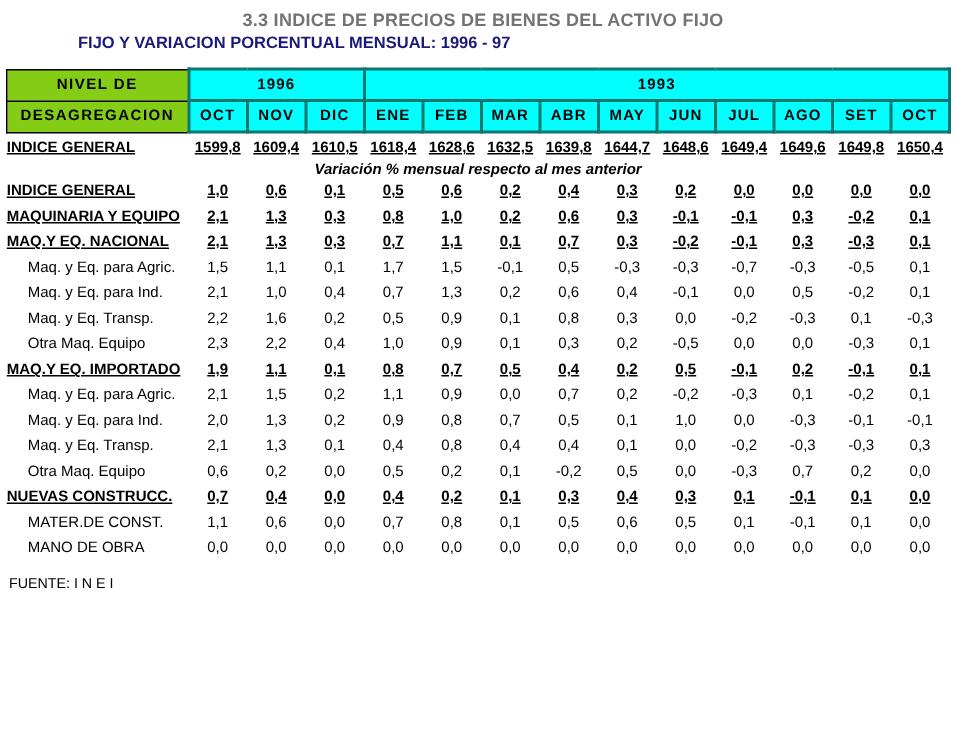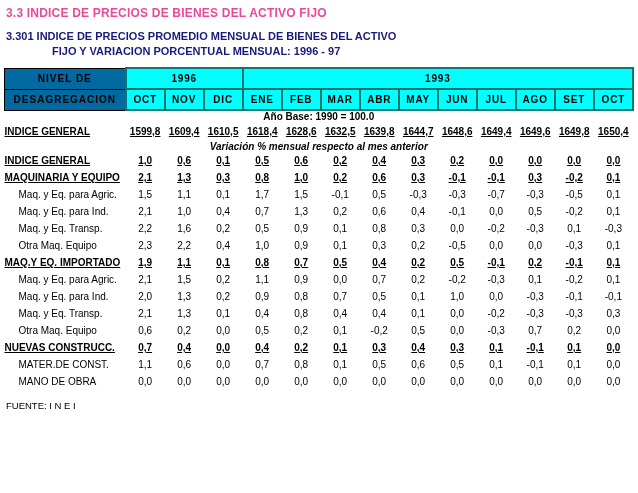--- a/index.html
+++ b/index.html
@@ -17,23 +17,24 @@
   }
   .page {
     position: relative;
     width: 638px;
     height: 493px;
     padding: 0;
   }
   .title1 {
     font-size: 12px;
     font-weight: bold;
-    color: #ec4899;
+    color: #737373;
     letter-spacing: 0.2px;
     margin: 6px 0 0 6px;
+    text-align: center;
   }
   .title2 {
     font-size: 11px;
     font-weight: bold;
     color: #1a1a7a;
     margin: 10px 0 0 6px;
   }
   .title3 {
     font-size: 11px;
     font-weight: bold;
@@ -58,21 +59,21 @@
     background: #00ffff;
     border: 2px solid #0f766e;
     text-align: center;
     font-weight: bold;
     font-size: 9.5px;
     letter-spacing: 0.8px;
     height: 19px;
     color: #000;
   }
   .hdr-label {
-    background: #0369a1;
+    background: #84cc16;
     border: 1px solid #000000;
     text-align: center;
     font-weight: bold;
     font-size: 9.5px;
     letter-spacing: 1px;
     height: 19px;
   }
 
   .anobase {
     text-align: center;
@@ -120,21 +121,20 @@
     font-size: 9.5px;
     margin: 10px 0 0 6px;
   }
 </style>
 </head>
 <body>
 
 <div class="page">
 
   <div class="title1">3.3  INDICE DE PRECIOS  DE BIENES DEL ACTIVO FIJO</div>
-  <div class="title2">3.301  INDICE DE PRECIOS  PROMEDIO MENSUAL DE BIENES DEL ACTIVO</div>
   <div class="title3">FIJO  Y  VARIACION  PORCENTUAL MENSUAL:  1996 - 97</div>
 
   <table class="main">
     <colgroup>
       <col style="width:118px">
       <col style="width:38px">
         <col style="width:38px">
         <col style="width:38px">
       <col style="width:38px">
         <col style="width:38px">
@@ -164,23 +164,20 @@
       <td class="hdr-cell">MAR</td>
       <td class="hdr-cell">ABR</td>
       <td class="hdr-cell">MAY</td>
       <td class="hdr-cell">JUN</td>
       <td class="hdr-cell">JUL</td>
       <td class="hdr-cell">AGO</td>
       <td class="hdr-cell">SET</td>
       <td class="hdr-cell">OCT</td>
     </tr>
 
-    <tr>
-      <td colspan="14" class="anobase">Año Base:  1990 = 100.0</td>
-    </tr>
 
     <tr class="genrow">
       <td class="rowlabel u">INDICE GENERAL</td>
       <td class="num u">1599,8</td>
       <td class="num u">1609,4</td>
       <td class="num u">1610,5</td>
       <td class="num u">1618,4</td>
       <td class="num u">1628,6</td>
       <td class="num u">1632,5</td>
       <td class="num u">1639,8</td>
@@ -223,20 +220,36 @@
       <td class="num u">0,2</td>
       <td class="num u">0,6</td>
       <td class="num u">0,3</td>
       <td class="num u">-0,1</td>
       <td class="num u">-0,1</td>
       <td class="num u">0,3</td>
       <td class="num u">-0,2</td>
       <td class="num u">0,1</td>
     </tr>
 
+    <tr class="datarow">
+      <td class="rowlabel u">MAQ.Y EQ. NACIONAL</td>
+      <td class="num u">2,1</td>
+      <td class="num u">1,3</td>
+      <td class="num u">0,3</td>
+      <td class="num u">0,7</td>
+      <td class="num u">1,1</td>
+      <td class="num u">0,1</td>
+      <td class="num u">0,7</td>
+      <td class="num u">0,3</td>
+      <td class="num u">-0,2</td>
+      <td class="num u">-0,1</td>
+      <td class="num u">0,3</td>
+      <td class="num u">-0,3</td>
+      <td class="num u">0,1</td>
+    </tr>
 
     <tr class="datarow">
       <td class="rowlabel indent">Maq. y  Eq. para Agric.</td>
       <td class="num">1,5</td>
       <td class="num">1,1</td>
       <td class="num">0,1</td>
       <td class="num">1,7</td>
       <td class="num">1,5</td>
       <td class="num">-0,1</td>
       <td class="num">0,5</td>

